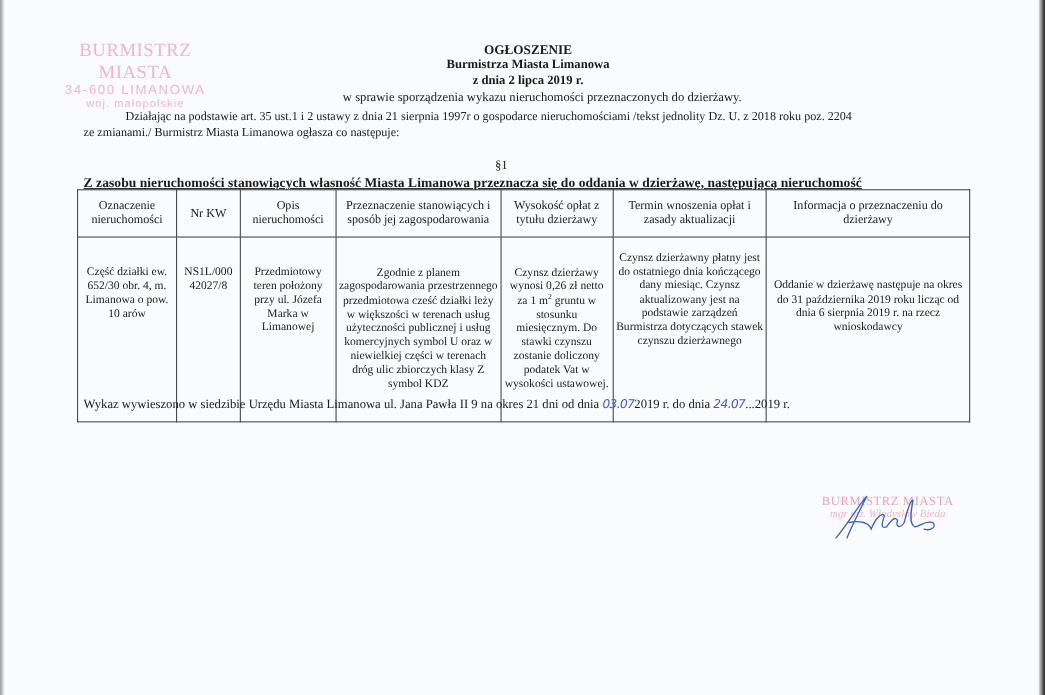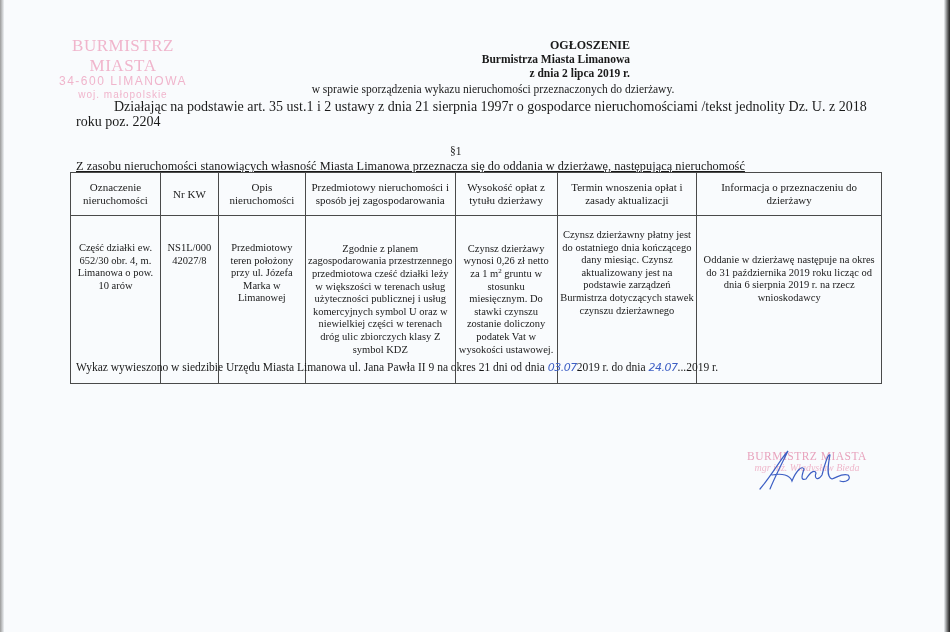--- a/index.html
+++ b/index.html
@@ -21,37 +21,37 @@
   .stamp {
     position: absolute; left: 38px; top: 36px; width: 170px;
     text-align: center; color: #f0b5cc; line-height: 1.15;
   }
   .stamp .l1 { font-family: "Liberation Serif", serif; font-size: 17px; letter-spacing: 0.5px; }
   .stamp .l2 { font-family: "Liberation Sans", sans-serif; font-size: 12px; letter-spacing: 1.5px; text-align: center; }
   .stamp .l3 { font-family: "Liberation Sans", sans-serif; font-size: 10px; font-weight: normal; letter-spacing: 1px; }
 
   .header {
     position: absolute; left: 330px; top: 38px; width: 300px;
-    text-align: right; font-weight: bold; font-size: 11.5px; line-height: 14px;
+    text-align: center; font-weight: bold; font-size: 11.5px; line-height: 14px;
   }
   .header .t1 { font-size: 12px; }
   .subject {
     position: absolute; left: 0; top: 83px; width: 866px; text-align: center;
     font-size: 11.5px; padding-left: 120px; box-sizing: border-box;
   }
   .intro {
     position: absolute; left: 76px; top: 99px; width: 800px;
-    font-size: 14px; line-height: 15px;
+    font-size: 11px; line-height: 15px;
   }
   .intro .first { text-indent: 38px; display: block; }
   .section-sign {
     position: absolute; left: 450px; top: 145px; font-size: 11.5px;
   }
   .section-title {
-    position: absolute; left: 76px; top: 159px; font-size: 12.3px; font-weight: normal;
+    position: absolute; left: 76px; top: 159px; font-size: 12.3px; font-weight: bold;
     text-decoration: underline; white-space: nowrap; letter-spacing: 0.05px;
   }
 
   table.notice {
     position: absolute; left: 70px; top: 172px;
     border-collapse: collapse; font-size: 10.5px; line-height: 12.6px;
     width: 812px;
   }
   table.notice th, table.notice td {
     border: 1px solid #4a4a4a; text-align: center; vertical-align: middle;
@@ -93,41 +93,42 @@
 <div class="header">
   <div class="t1">OGŁOSZENIE</div>
   <div>Burmistrza Miasta Limanowa</div>
   <div>z dnia 2 lipca 2019 r.</div>
 </div>
 
 <div class="subject">w sprawie sporządzenia wykazu nieruchomości przeznaczonych do dzierżawy.</div>
 
 <div class="intro">
   <span class="first">Działając na podstawie art. 35 ust.1 i 2 ustawy z dnia 21 sierpnia 1997r o gospodarce nieruchomościami /tekst jednolity Dz. U. z 2018 roku poz. 2204</span>
+  <span>ze zmianami./ Burmistrz Miasta Limanowa ogłasza co następuje:</span>
 </div>
 
 <div class="section-sign">§1</div>
 <div class="section-title">Z zasobu nieruchomości stanowiących własność Miasta Limanowa przeznacza się do oddania w dzierżawę, następującą nieruchomość</div>
 
 <table class="notice">
   <colgroup>
     <col style="width:90px">
       <col style="width:58px">
       <col style="width:87px">
     <col style="width:150px">
       <col style="width:102px">
       <col style="width:140px">
       <col style="width:185px">
   </colgroup>
   <thead>
     <tr>
       <th>Oznaczenie nieruchomości</th>
       <th>Nr KW</th>
       <th>Opis nieruchomości</th>
-      <th>Przedmiotowy nieruchomości i sposób jej zagospodarowania</th>
+      <th>Przeznaczenie stanowiących i sposób jej zagospodarowania</th>
       <th>Wysokość opłat z tytułu dzierżawy</th>
       <th>Termin wnoszenia opłat i zasady aktualizacji</th>
       <th>Informacja o przeznaczeniu do dzierżawy</th>
     </tr>
   </thead>
   <tbody>
     <tr>
       <td class="top" style="vertical-align:top;padding-top:26px">Część działki ew. 652/30 obr. 4, m. Limanowa o pow. 10 arów</td>
       <td class="top" style="vertical-align:top;padding-top:26px">NS1L/000 42027/8</td>
       <td class="top" style="vertical-align:top;padding-top:26px">Przedmiotowy teren położony przy ul. Józefa Marka w Limanowej</td>

